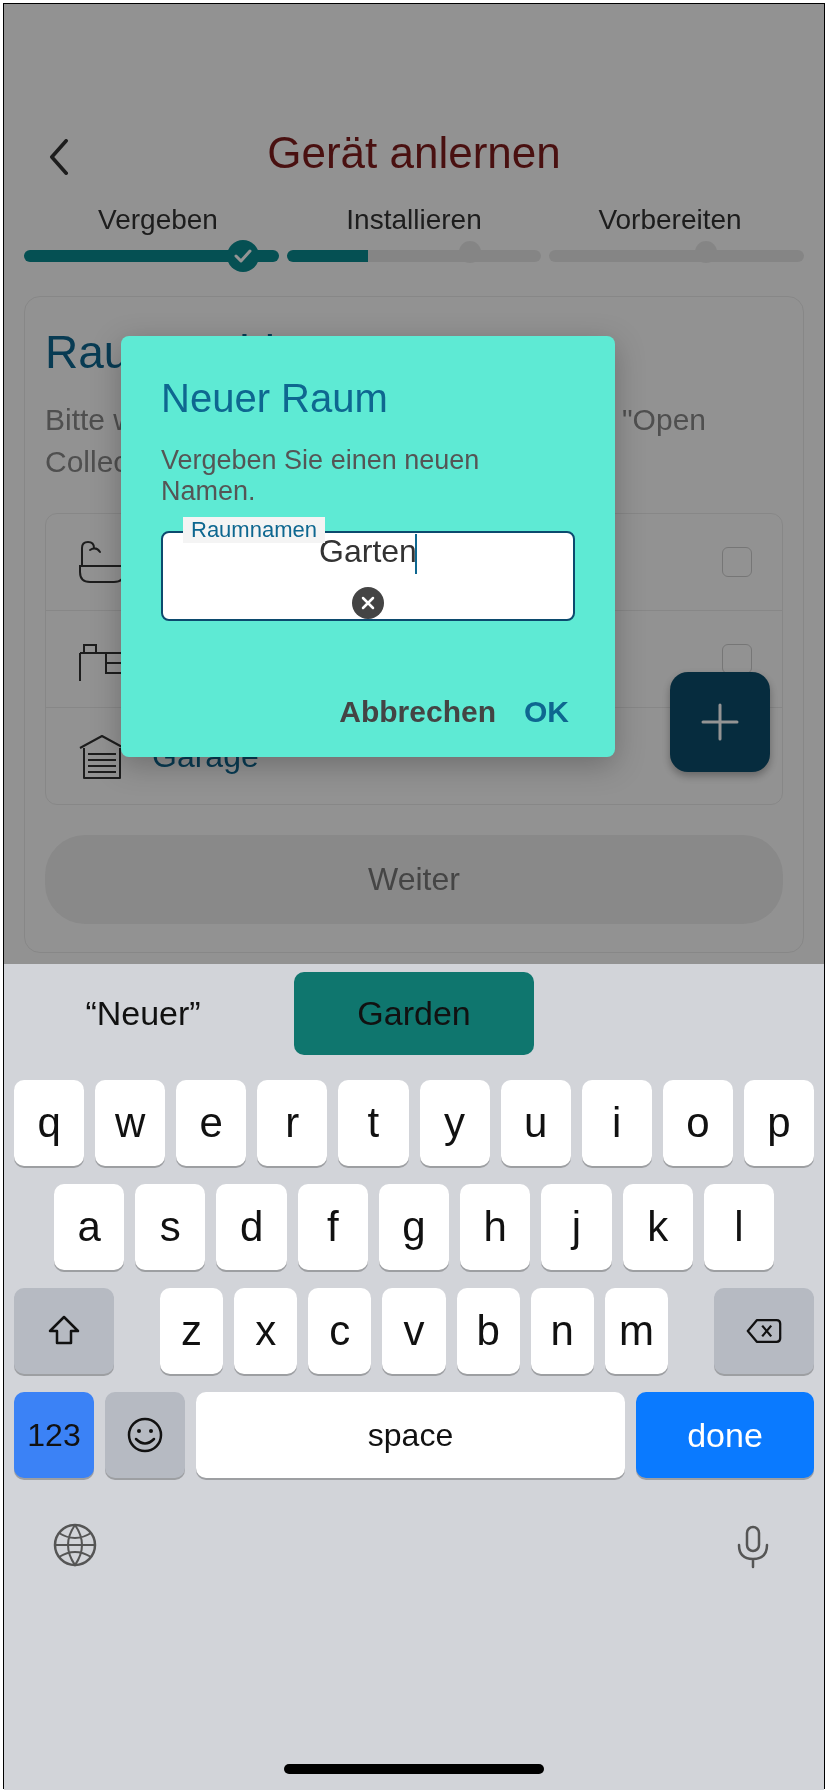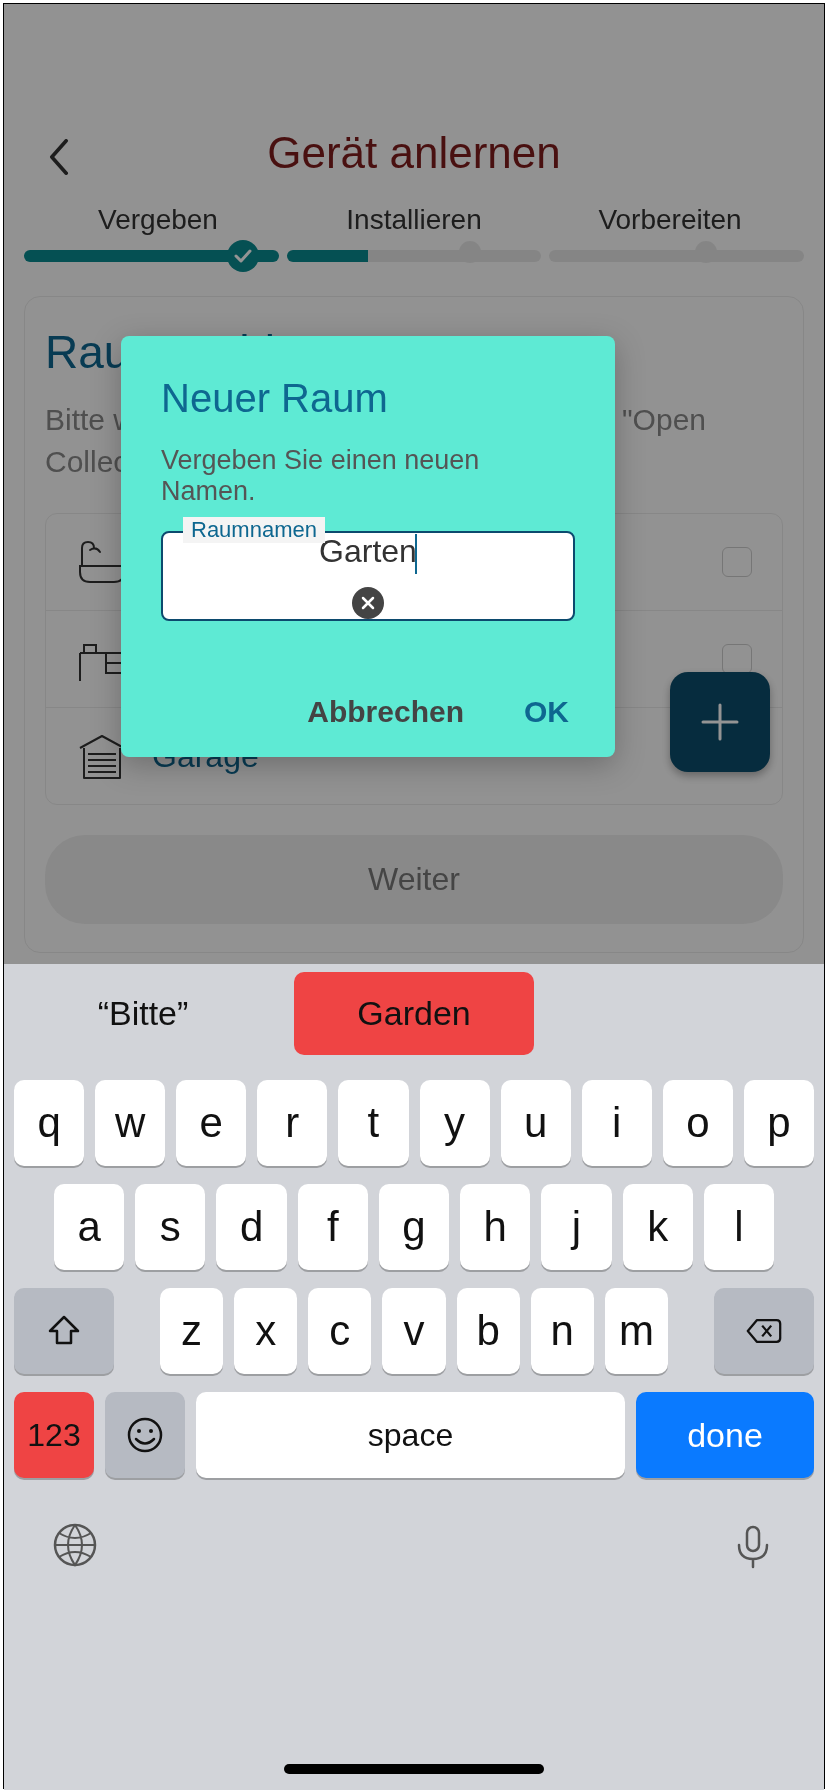--- a/index.html
+++ b/index.html
@@ -45,38 +45,38 @@
   .modal { position: absolute; top: 332px; left: 117px; width: 494px; background: #5eead4; border-radius: 8px; padding: 40px 40px 16px 40px; box-shadow: 0 8px 30px rgba(0,0,0,0.25); }
   .modal-title { font-size: 40px; color: #0e6790; font-weight: 400; }
   .modal-sub { font-size: 27px; color: #555; margin-top: 24px; }
   .field { position: relative; margin-top: 24px; border: 2px solid #0c4a6e; border-radius: 8px; height: 90px; display: flex; align-items: center; padding: 0 20px; background: #fff; flex-direction: column; }
   .field-legend { position: absolute; top: -16px; left: 20px; background: #f4f4f4; padding: 0 8px; font-size: 22px; color: #0e6790; }
   .field-input { font-size: 32px; color: #333; border: none; outline: none; flex: 1; background: transparent; }
   .field-clear { width: 32px; height: 32px; border-radius: 50%; background: #444; display: flex; align-items: center; justify-content: center; }
   .field-clear svg { width: 16px; height: 16px; }
   .caret { display: inline-block; width: 2px; height: 40px; background: #0e6790; vertical-align: middle; animation: blink 1s infinite; margin-left: -2px; }
   @keyframes blink { 50% { opacity: 0; } }
-  .modal-actions { display: flex; justify-content: flex-end; gap: 60px; margin-top: 60px; padding: 14px 6px 12px 6px; }
+  .modal-actions { display: flex; justify-content: flex-end; gap: 28px; margin-top: 60px; padding: 14px 6px 12px 6px; }
   .modal-btn { font-size: 30px; font-weight: 600; color: #444; }
   .modal-btn.primary { color: #0e6790; }
 
   
   .kbd { position: absolute; top: 960px; left: 0; right: 0; height: 826px; background: #d2d4d9; }
   .suggestions { height: 98px; display: flex; align-items: center; }
   .sugg { flex: 1; text-align: center; font-size: 34px; color: #111; padding: 22px 0; margin: 8px; }
-  .sugg.box { background: #ef4444; border-radius: 10px; flex: 0 0 240px; margin-left: 12px; margin-right: 12px; }
+  .sugg.box { background: #0f766e; border-radius: 10px; flex: 0 0 240px; margin-left: 12px; margin-right: 12px; }
   .krow { display: flex; justify-content: center; gap: 11px; padding: 0 10px; margin-top: 18px; }
   .key { background: #fff; border-radius: 10px; box-shadow: 0 2px 0 rgba(0,0,0,0.25); height: 86px; flex: 1; display: flex; align-items: center; justify-content: center; font-size: 42px; color: #111; }
   .krow.r2 { padding: 0 50px; }
   .key.mod { background: #b6bac2; flex: 0 0 100px; }
   .key.mod svg { width: 36px; height: 36px; }
   .krow.r3 { padding: 0 10px; }
   .krow.r3 .spacer { flex: 0 0 24px; }
   .krow.r4 { padding: 0 10px; }
-  .key.num { flex: 0 0 80px; font-size: 32px; background:#ef4444; }
+  .key.num { flex: 0 0 80px; font-size: 32px; background:#3b82f6; }
   .key.emoji { flex: 0 0 80px; background:#b6bac2; }
   .key.emoji svg { width:38px; height:38px; }
   .key.space { flex: 1; font-size: 32px; }
   .key.done { flex: 0 0 178px; background: #0a7aff; color: #fff; font-size: 34px; }
   .kbottom { display: flex; justify-content: space-between; padding: 40px 44px 0 44px; }
   .kic { width: 54px; height: 54px; display:flex; align-items:center; justify-content:center; }
   .kic svg { width: 48px; height: 48px; }
   .homebar { position: absolute; bottom: 16px; left: 50%; transform: translateX(-50%); width: 260px; height: 10px; background: #000; border-radius: 5px; }
 </style>
 </head>
@@ -167,21 +167,21 @@
     </span>
   </div>
   <div class="modal-actions">
     <span class="modal-btn">Abbrechen</span>
     <span class="modal-btn primary">OK</span>
   </div>
 </div>
 
 <div class="kbd">
   <div class="suggestions">
-    <div class="sugg">“Bitte”</div>
+    <div class="sugg">“Neuer”</div>
     <div class="sugg box">Garden</div>
     <div class="sugg"></div>
   </div>
   <div class="krow">
     <div class="key">q</div>
     <div class="key">w</div>
     <div class="key">e</div>
     <div class="key">r</div>
     <div class="key">t</div>
     <div class="key">y</div>

